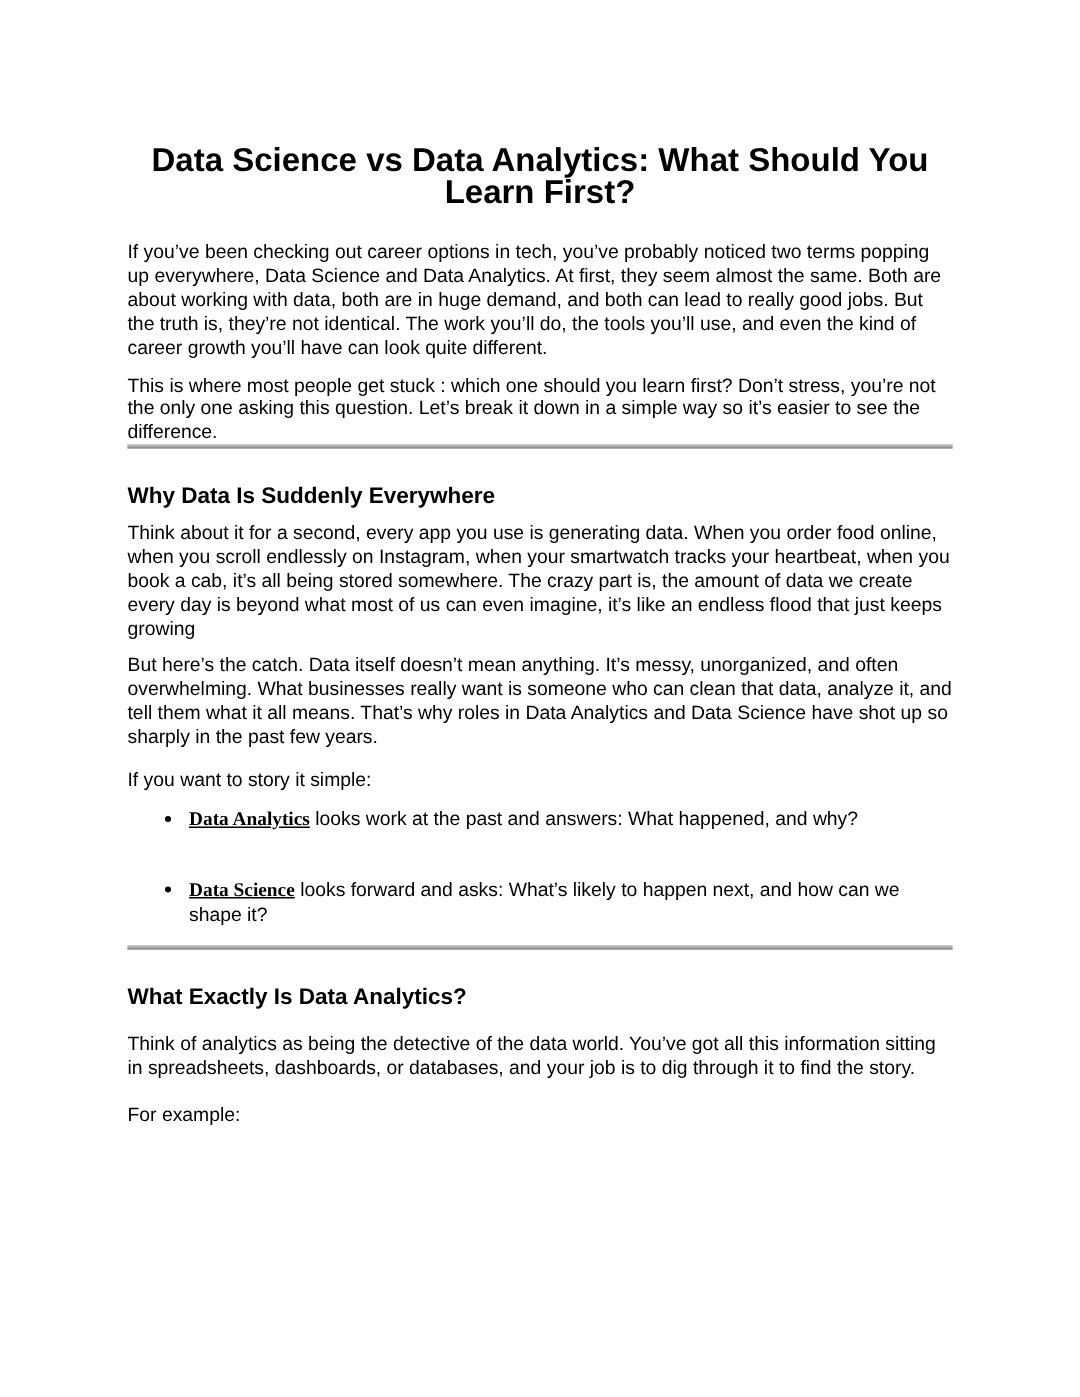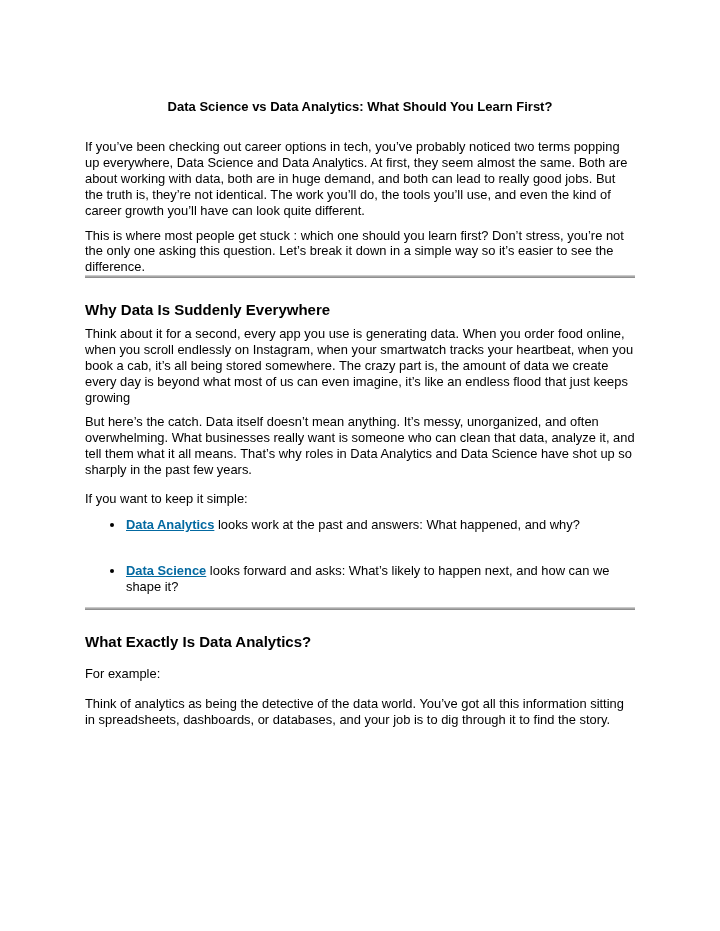--- a/index.html
+++ b/index.html
@@ -15,21 +15,21 @@
     overflow: hidden;
   }
   .page {
     box-sizing: border-box;
     width: 720px;
     height: 931px;
     padding: 0 85px;
   }
   h1.doc-title {
     margin: 96px 0 0 0;
-    font-size: 13px;
+    font-size: 22px;
     line-height: 21px;
     font-weight: bold;
     text-align: center;
     letter-spacing: 0;
   }
   .p {
     margin: 0;
     font-size: 12.9px;
     line-height: 15.9px;
     font-weight: normal;
@@ -61,23 +61,24 @@
     list-style-type: disc;
   }
   ul.doc-list li {
     font-size: 12.9px;
     line-height: 15.9px;
     margin: 0 0 30px 0;
     padding-left: 1px;
   }
   ul.doc-list li:last-child { margin-bottom: 12px; }
   a.doc-link {
-    color: #0369a1;
+    color: #000000;
     font-weight: bold;
     text-decoration: underline;
+    font-family: Liberation Serif, serif;
   }
   .p-s2-1 { margin-top: 14px; }
   .p-s2-2 { margin-top: 15px; }
 </style>
 </head>
 <body>
 
 <div class="page">
 
   <h1 class="doc-title">Data Science vs Data Analytics: What Should You Learn First?</h1>
@@ -87,28 +88,28 @@
   <p class="p p-intro2">This is where most people get stuck : which one should you learn first? Don’t stress, you’re not the only one asking this question. Let’s break it down in a simple way so it’s easier to see the difference.</p>
 
   <hr class="divider divider-1">
 
   <h2 class="section-heading">Why Data Is Suddenly Everywhere</h2>
 
   <p class="p p-s1-1">Think about it for a second, every app you use is generating data. When you order food online, when you scroll endlessly on Instagram, when your smartwatch tracks your heartbeat, when you book a cab, it’s all being stored somewhere. The crazy part is, the amount of data we create every day is beyond what most of us can even imagine, it’s like an endless flood that just keeps growing</p>
 
   <p class="p p-s1-2">But here’s the catch. Data itself doesn’t mean anything. It’s messy, unorganized, and often overwhelming. What businesses really want is someone who can clean that data, analyze it, and tell them what it all means. That’s why roles in Data Analytics and Data Science have shot up so sharply in the past few years.</p>
 
-  <p class="p p-lead">If you want to keep it simple:</p>
+  <p class="p p-lead">If you want to story it simple:</p>
 
   <ul class="doc-list">
     <li><a href="#" class="doc-link">Data Analytics</a><span> looks work at the past and answers: What happened, and why?</span></li>
     <li><a href="#" class="doc-link">Data Science</a><span> looks forward and asks: What’s likely to happen next, and how can we shape it?</span></li>
   </ul>
 
   <hr class="divider divider-2">
 
   <h2 class="section-heading">What Exactly Is Data Analytics?</h2>
 
+  <p class="p p-s2-1">Think of analytics as being the detective of the data world. You’ve got all this information sitting in spreadsheets, dashboards, or databases, and your job is to dig through it to find the story.</p>
+
   <p class="p p-s2-2">For example:</p>
-
-  <p class="p p-s2-1">Think of analytics as being the detective of the data world. You’ve got all this information sitting in spreadsheets, dashboards, or databases, and your job is to dig through it to find the story.</p>
 
 </div>
 
 </body></html>

